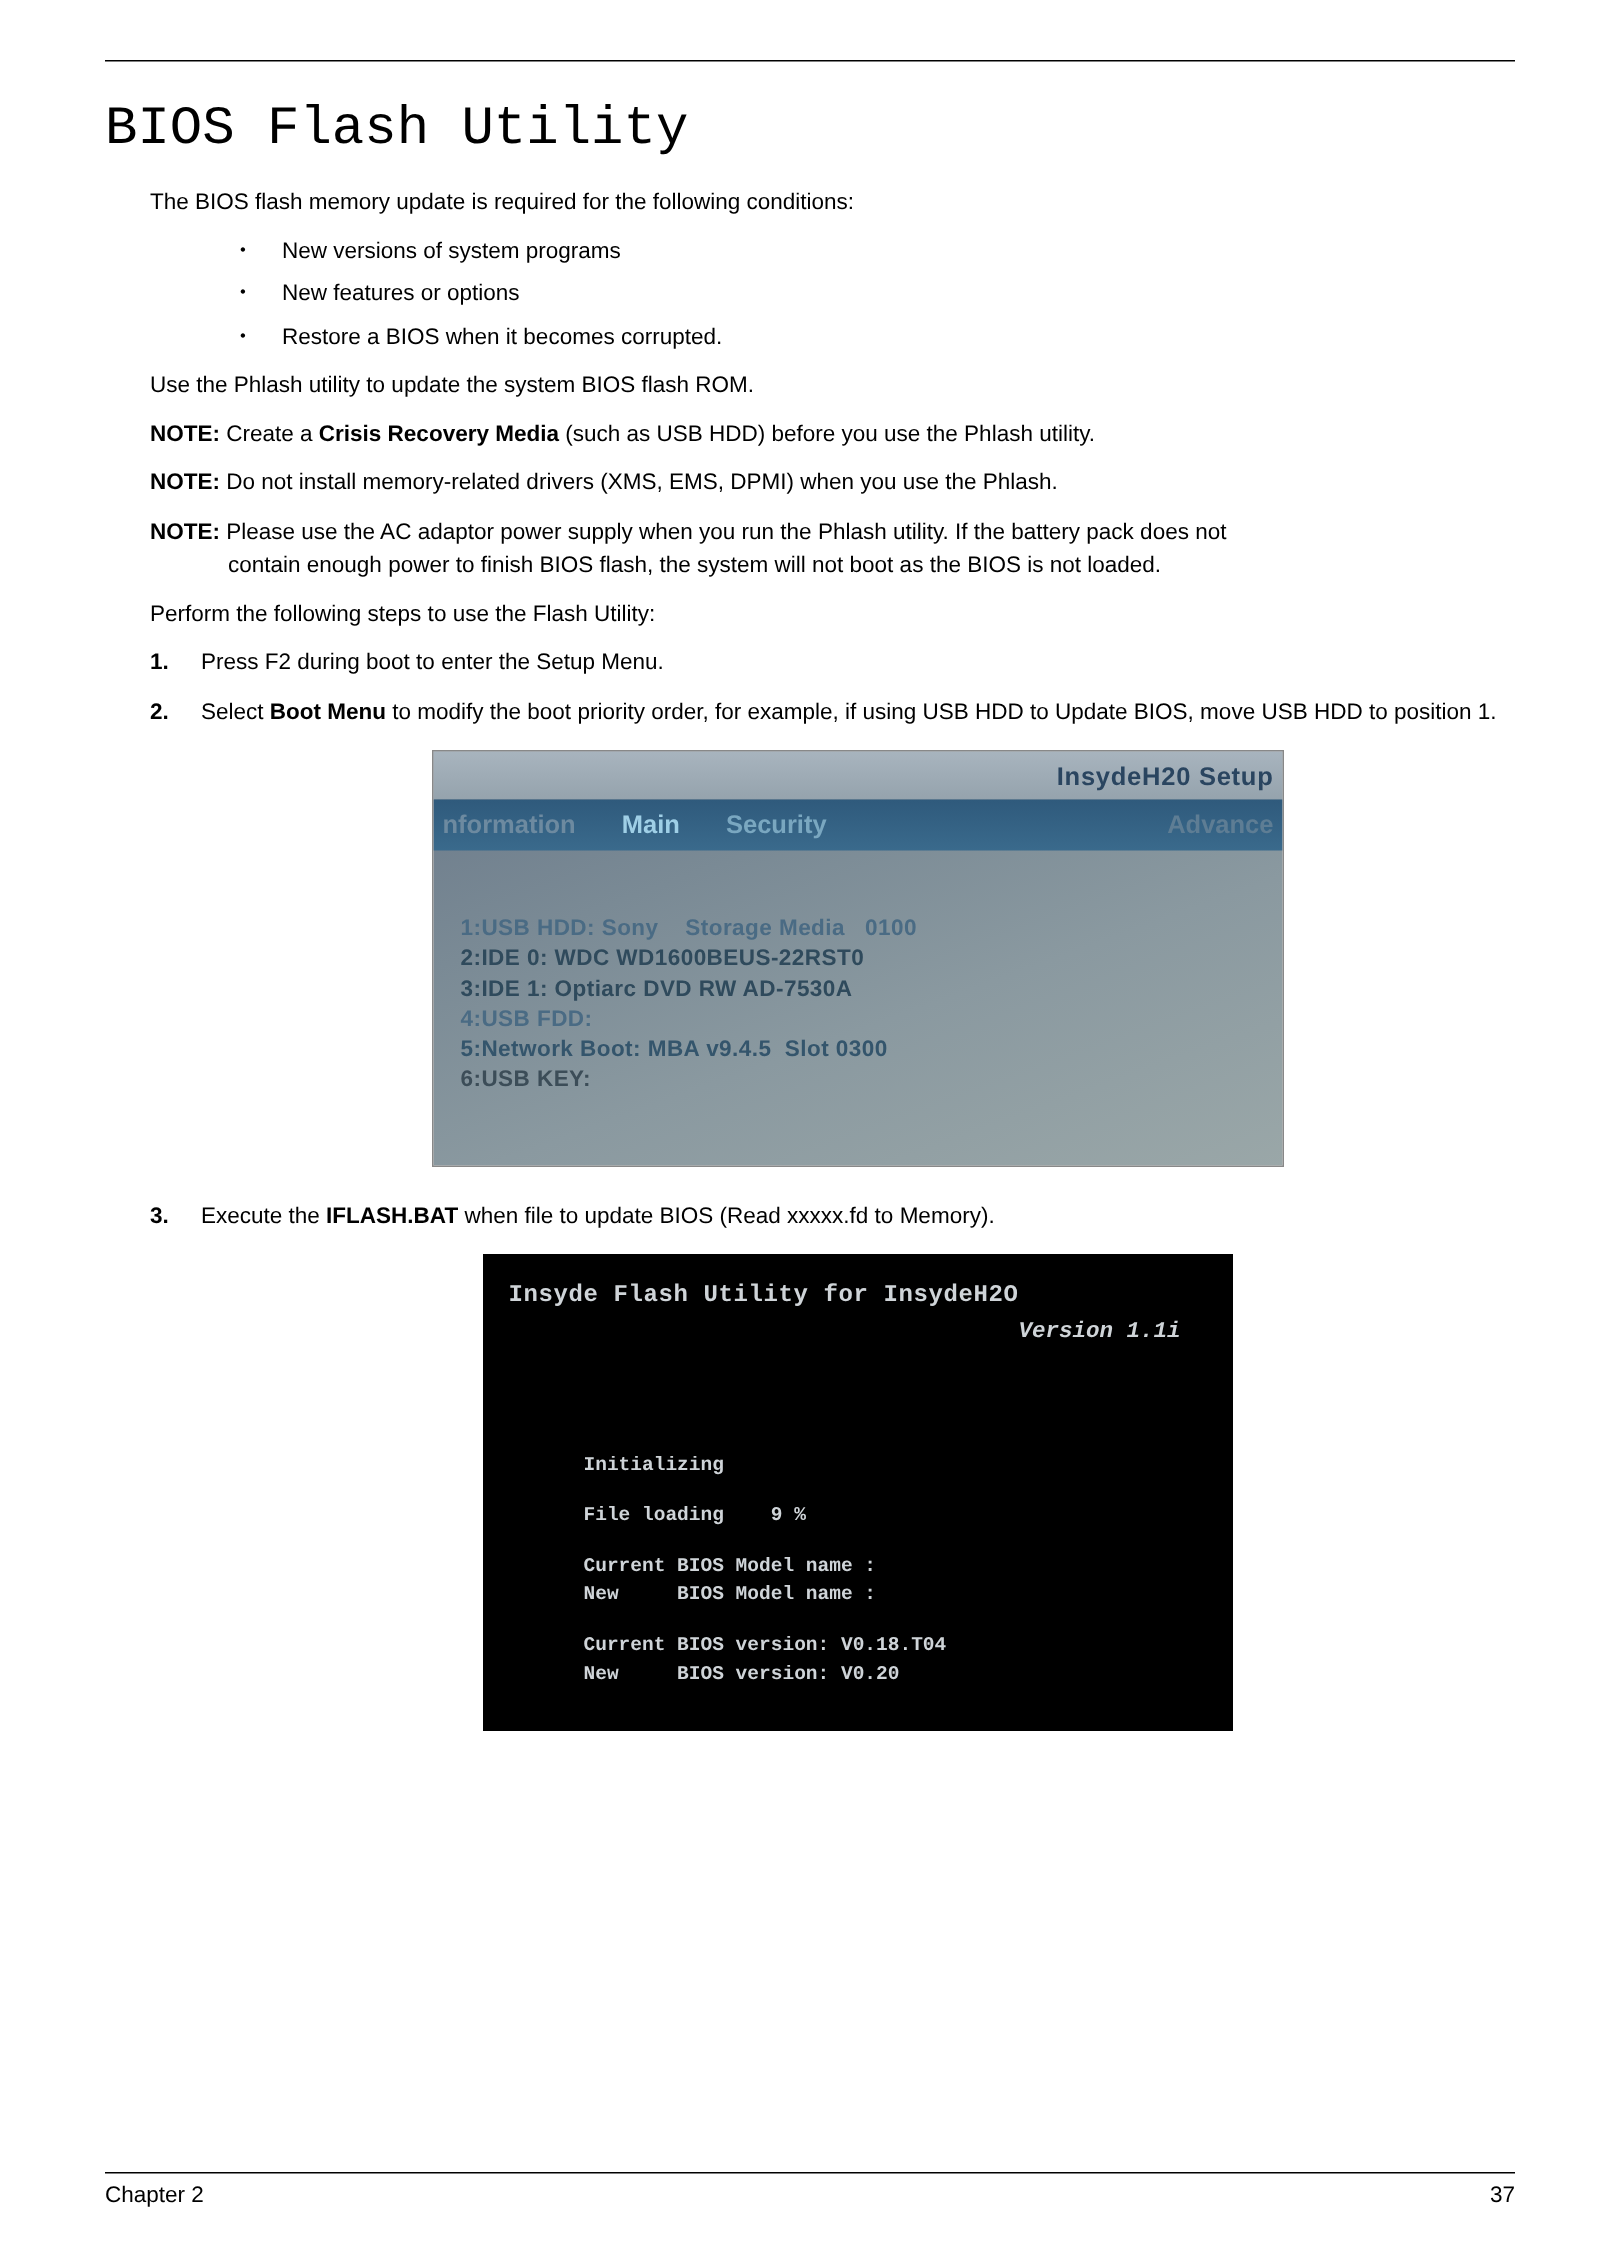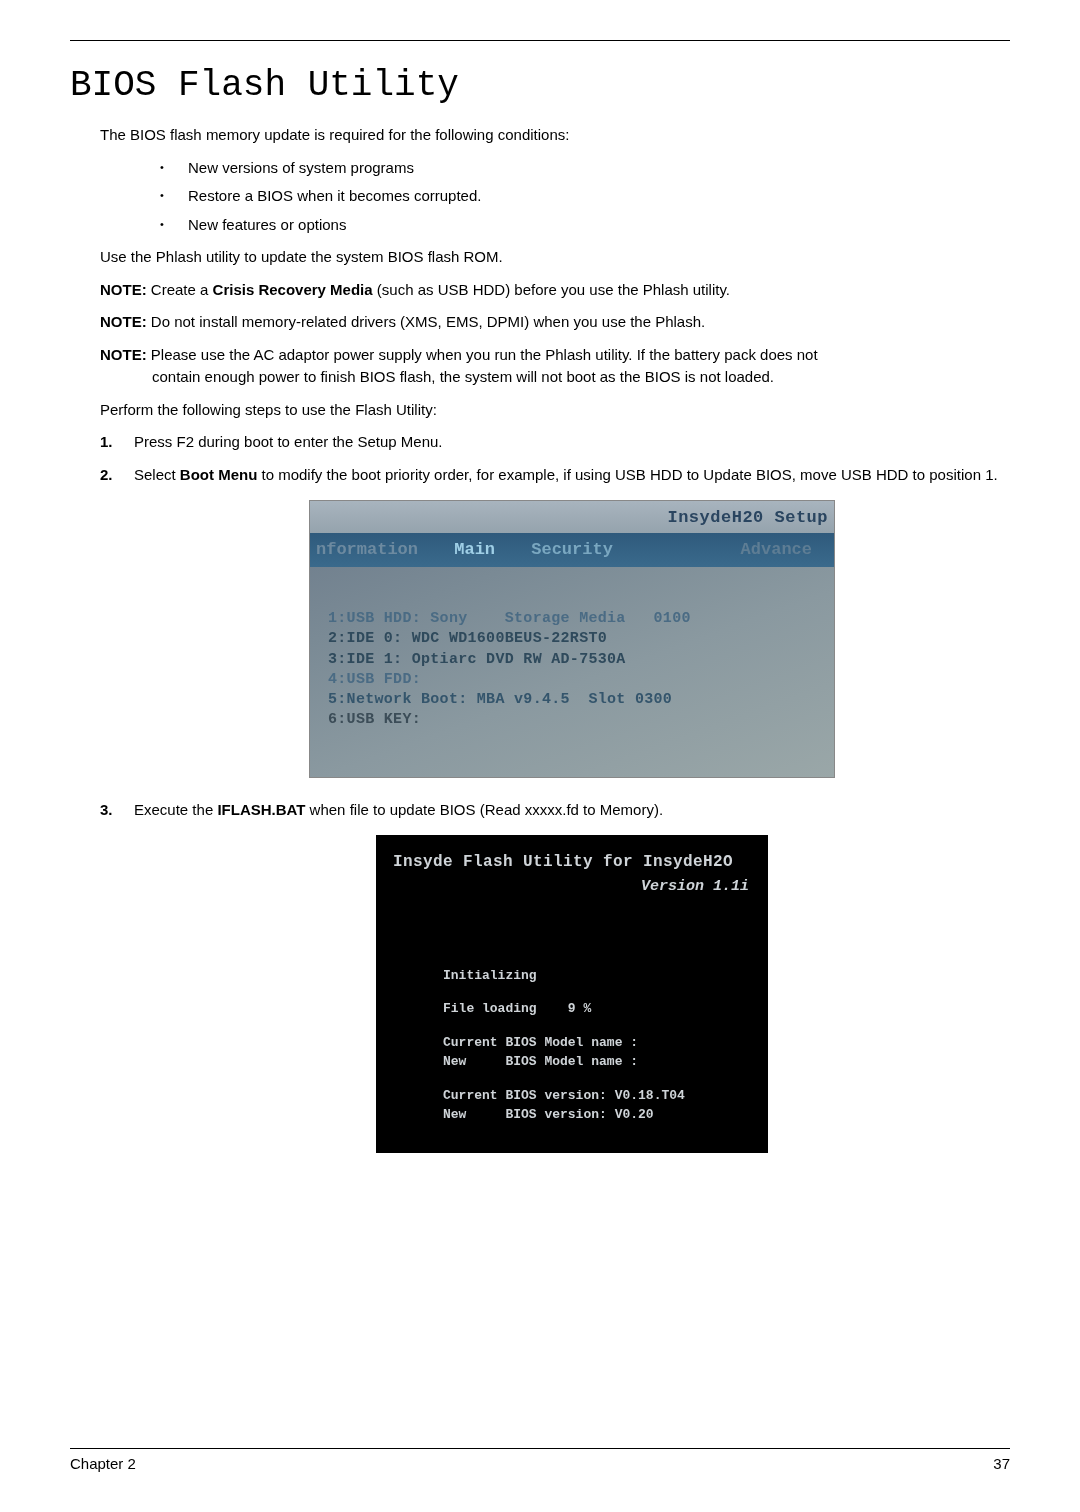--- a/index.html
+++ b/index.html
@@ -67,25 +67,25 @@
     left: 0;
     top: 0;
   }
   .figure-wrap {
     text-align: center;
     margin: 14px 0 14px 0;
   }
   
   .bios-setup {
     display: inline-block;
-    width: 526px;
+    width: 568px;
     border: 1px solid #888;
     text-align: left;
     background: linear-gradient(160deg, #6b7a8a 0%, #7a8a95 30%, #8a99a0 60%, #9aa7a8 100%);
-    font-family: Liberation Mono, monospace;
+    font-family: Liberation Sans, sans-serif;
     color: #c8d4da;
     position: relative;
     overflow: hidden;
   }
   .bios-setup .titlebar {
     background: linear-gradient(#a8b4be, #95a3ad);
     color: #2a4560;
     font-weight: 700;
     text-align: right;
     padding: 4px 6px 2px 6px;
@@ -95,21 +95,21 @@
   .bios-setup .menubar {
     background: linear-gradient(#2f5a7c, #3a6a8c);
     padding: 4px 6px 5px 6px;
     font-size: 17px;
     font-weight: 700;
   }
   .bios-setup .menubar span { margin-right: 26px; }
   .bios-setup .menubar .m-info { color:#6d8aa0; }
   .bios-setup .menubar .m-main { color:#9fcfe6;text-align:right; }
   .bios-setup .menubar .m-sec  { color:#7aa7c0;margin-top:48px; }
-  .bios-setup .menubar .m-adv  { float:right; color:#5e7d94; margin-right:16px;}
+  .bios-setup .menubar .m-adv  { float:right; color:#5e7d94; margin-right:0;}
   .bios-setup .body {
     padding: 42px 18px 14px 18px;
     min-height: 210px;
   }
   .bios-setup .heading {
     color: #1f2c36;
     font-weight: 700;
     font-size: 20px;
     margin-bottom: 28px;
   }
@@ -122,27 +122,27 @@
   }
   .bios-setup .e1 { color:#4a6b84; }
   .bios-setup .e2, .bios-setup .e3 { color:#2f4a5c; }
   .bios-setup .e4 { color:#4a6b84; }
   .bios-setup .e5 { color:#34556c; }
   .bios-setup .e6 { color:#3c4d58; }
 
   
   .flash-util {
     display: inline-block;
-    width: 392px;
+    width: 500px;
     background: #000;
     border: 1px solid #000;
     font-family: "Courier New", monospace;
     color: #cfd4d8;
     text-align: left;
-    padding: 14px 0 26px 16px;
+    padding: 14px 16px 26px 16px;
   }
   .flash-util .fu-title {
     font-weight: 700;
     font-size: 16px;
     letter-spacing: 0.4px;
     margin-bottom: 2px;
   }
   .flash-util .fu-version {
     text-align: right;
     font-weight: 700;
@@ -174,22 +174,22 @@
 <div class="top-rule"></div>
 
 <h1 class="page-title">BIOS Flash Utility</h1>
 
 <div class="content">
 
   <p>The BIOS flash memory update is required for the following conditions:</p>
 
   <ul class="small-bullets">
     <li>New versions of system programs</li>
+    <li>New features or options</li>
     <li>Restore a BIOS when it becomes corrupted.</li>
-    <li>New features or options</li>
   </ul>
 
   <p>Use the Phlash utility to update the system BIOS flash ROM.</p>
 
   <p class="note-line">
     <b>NOTE:</b><span> Create a </span><b>Crisis Recovery Media</b><span> (such as USB HDD) before you use the Phlash utility.</span>
   </p>
 
   <p class="note-line">
     <b>NOTE:</b><span> Do not install memory-related drivers (XMS, EMS, DPMI) when you use the Phlash.</span>

